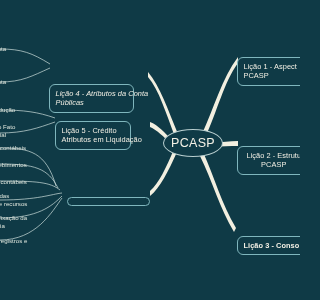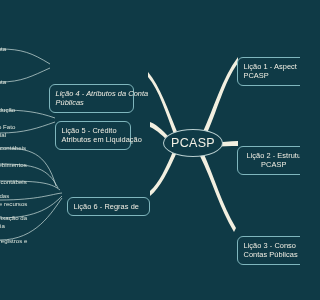--- a/index.html
+++ b/index.html
@@ -121,37 +121,35 @@
   <div class="node clip" style="left:237px; top:41px; width:73px;">
     <div>Lição 1 - Aspect</div>
     <div>PCASP</div>
   </div>
 
   <div class="node clip" style="left:237px; top:130px; width:73px;text-align:center;">
     <div>Lição 2 - Estrutu</div>
     <div>PCASP</div>
   </div>
 
-  <div class="node clip" style="left:237px; top:220px; width:73px;">
+  <div class="node clip" style="left:237px; top:220px; width:73px;font-weight:bold;">
     <div>Lição 3 - Conso</div>
-    <div>Contas Públicas</div>
   </div>
 
   <div class="node" style="left:49px; top:68px; width:85px;font-style:italic;">
     <div>Lição 4 - Atributos da Conta</div>
     <div>Públicas</div>
   </div>
 
   <div class="node" style="left:55px; top:105px; width:76px;">
     <div>Lição 5 - Crédito</div>
     <div>Atributos em Liquidação</div>
   </div>
 
   <div class="node" style="left:67px; top:181px; width:83px;">
-    <div>Lição 6 - Regras de</div>
   </div>
 
   <div class="leaf-label" style="left:-14px; top:45px;">a conta</div>
   <div class="leaf-label" style="left:-14px; top:78px;">a conta</div>
 
   <div class="leaf-label" style="left:-12px; top:106px;">ntrodução</div>
   <div class="leaf-label" style="left:-12px; top:123px;">ia do Fato
 monial</div>
 
   <div class="leaf-label" style="left:-22px; top:144px;">mentos contábeis</div>

